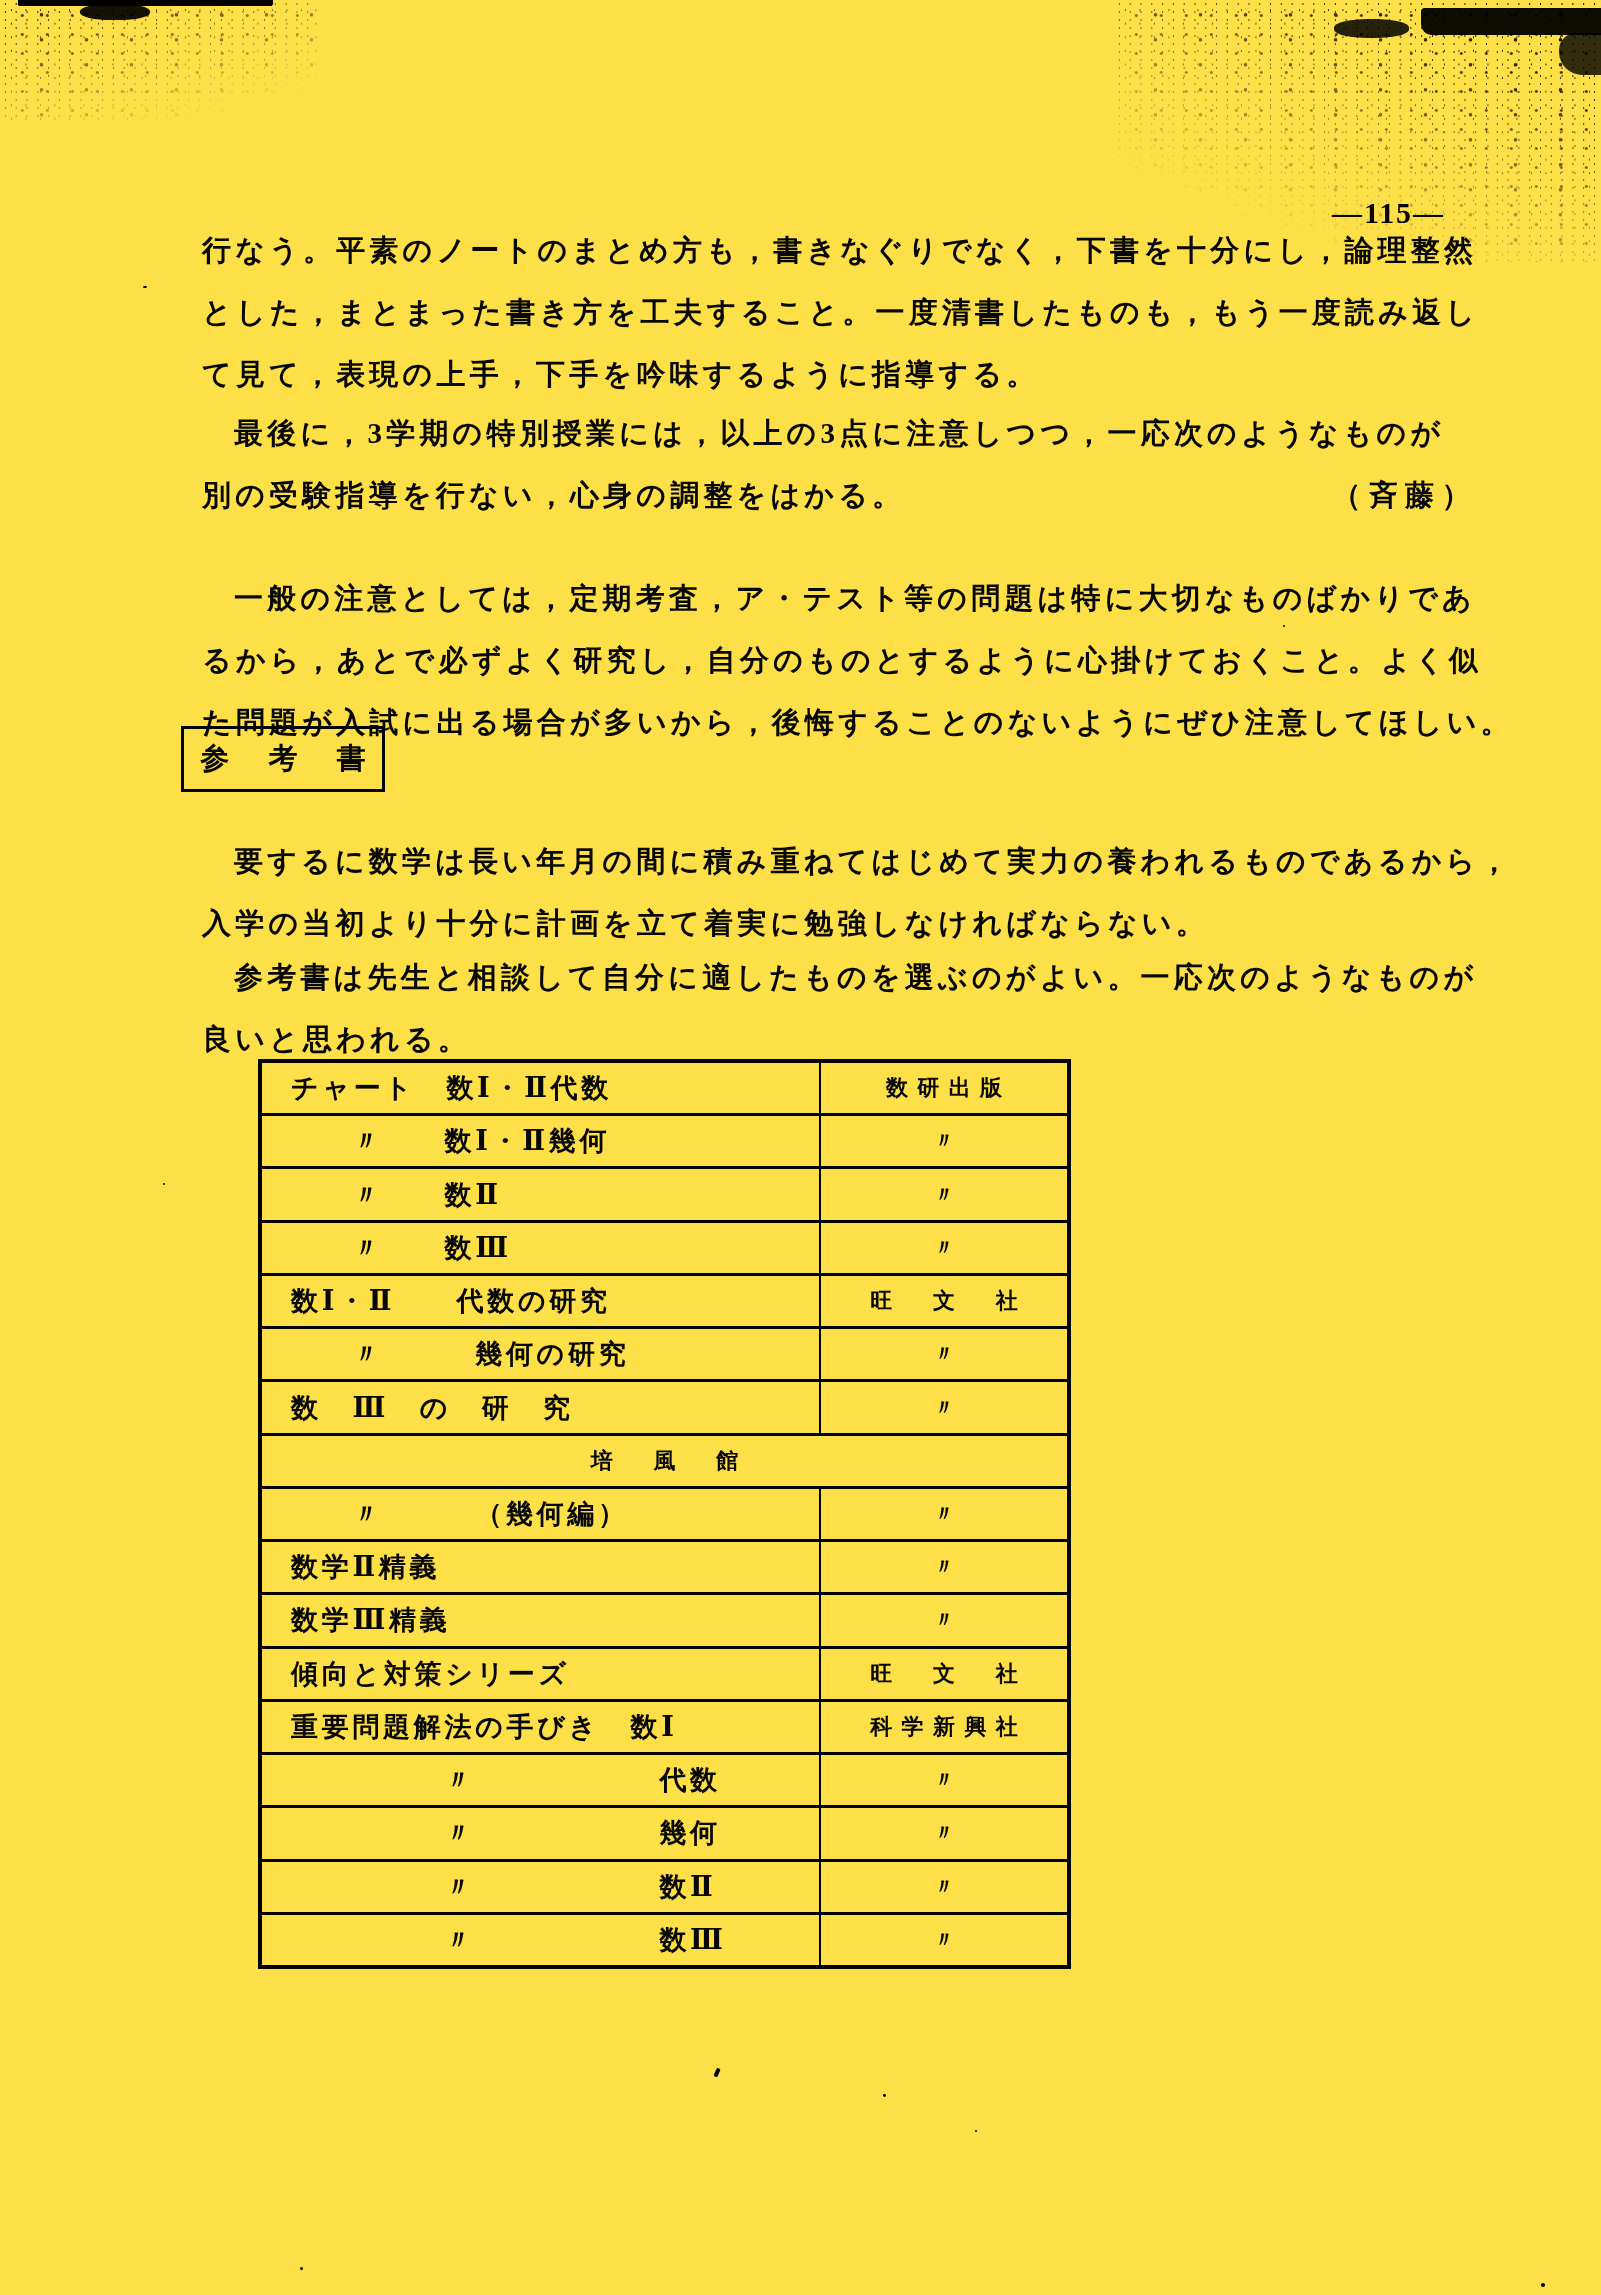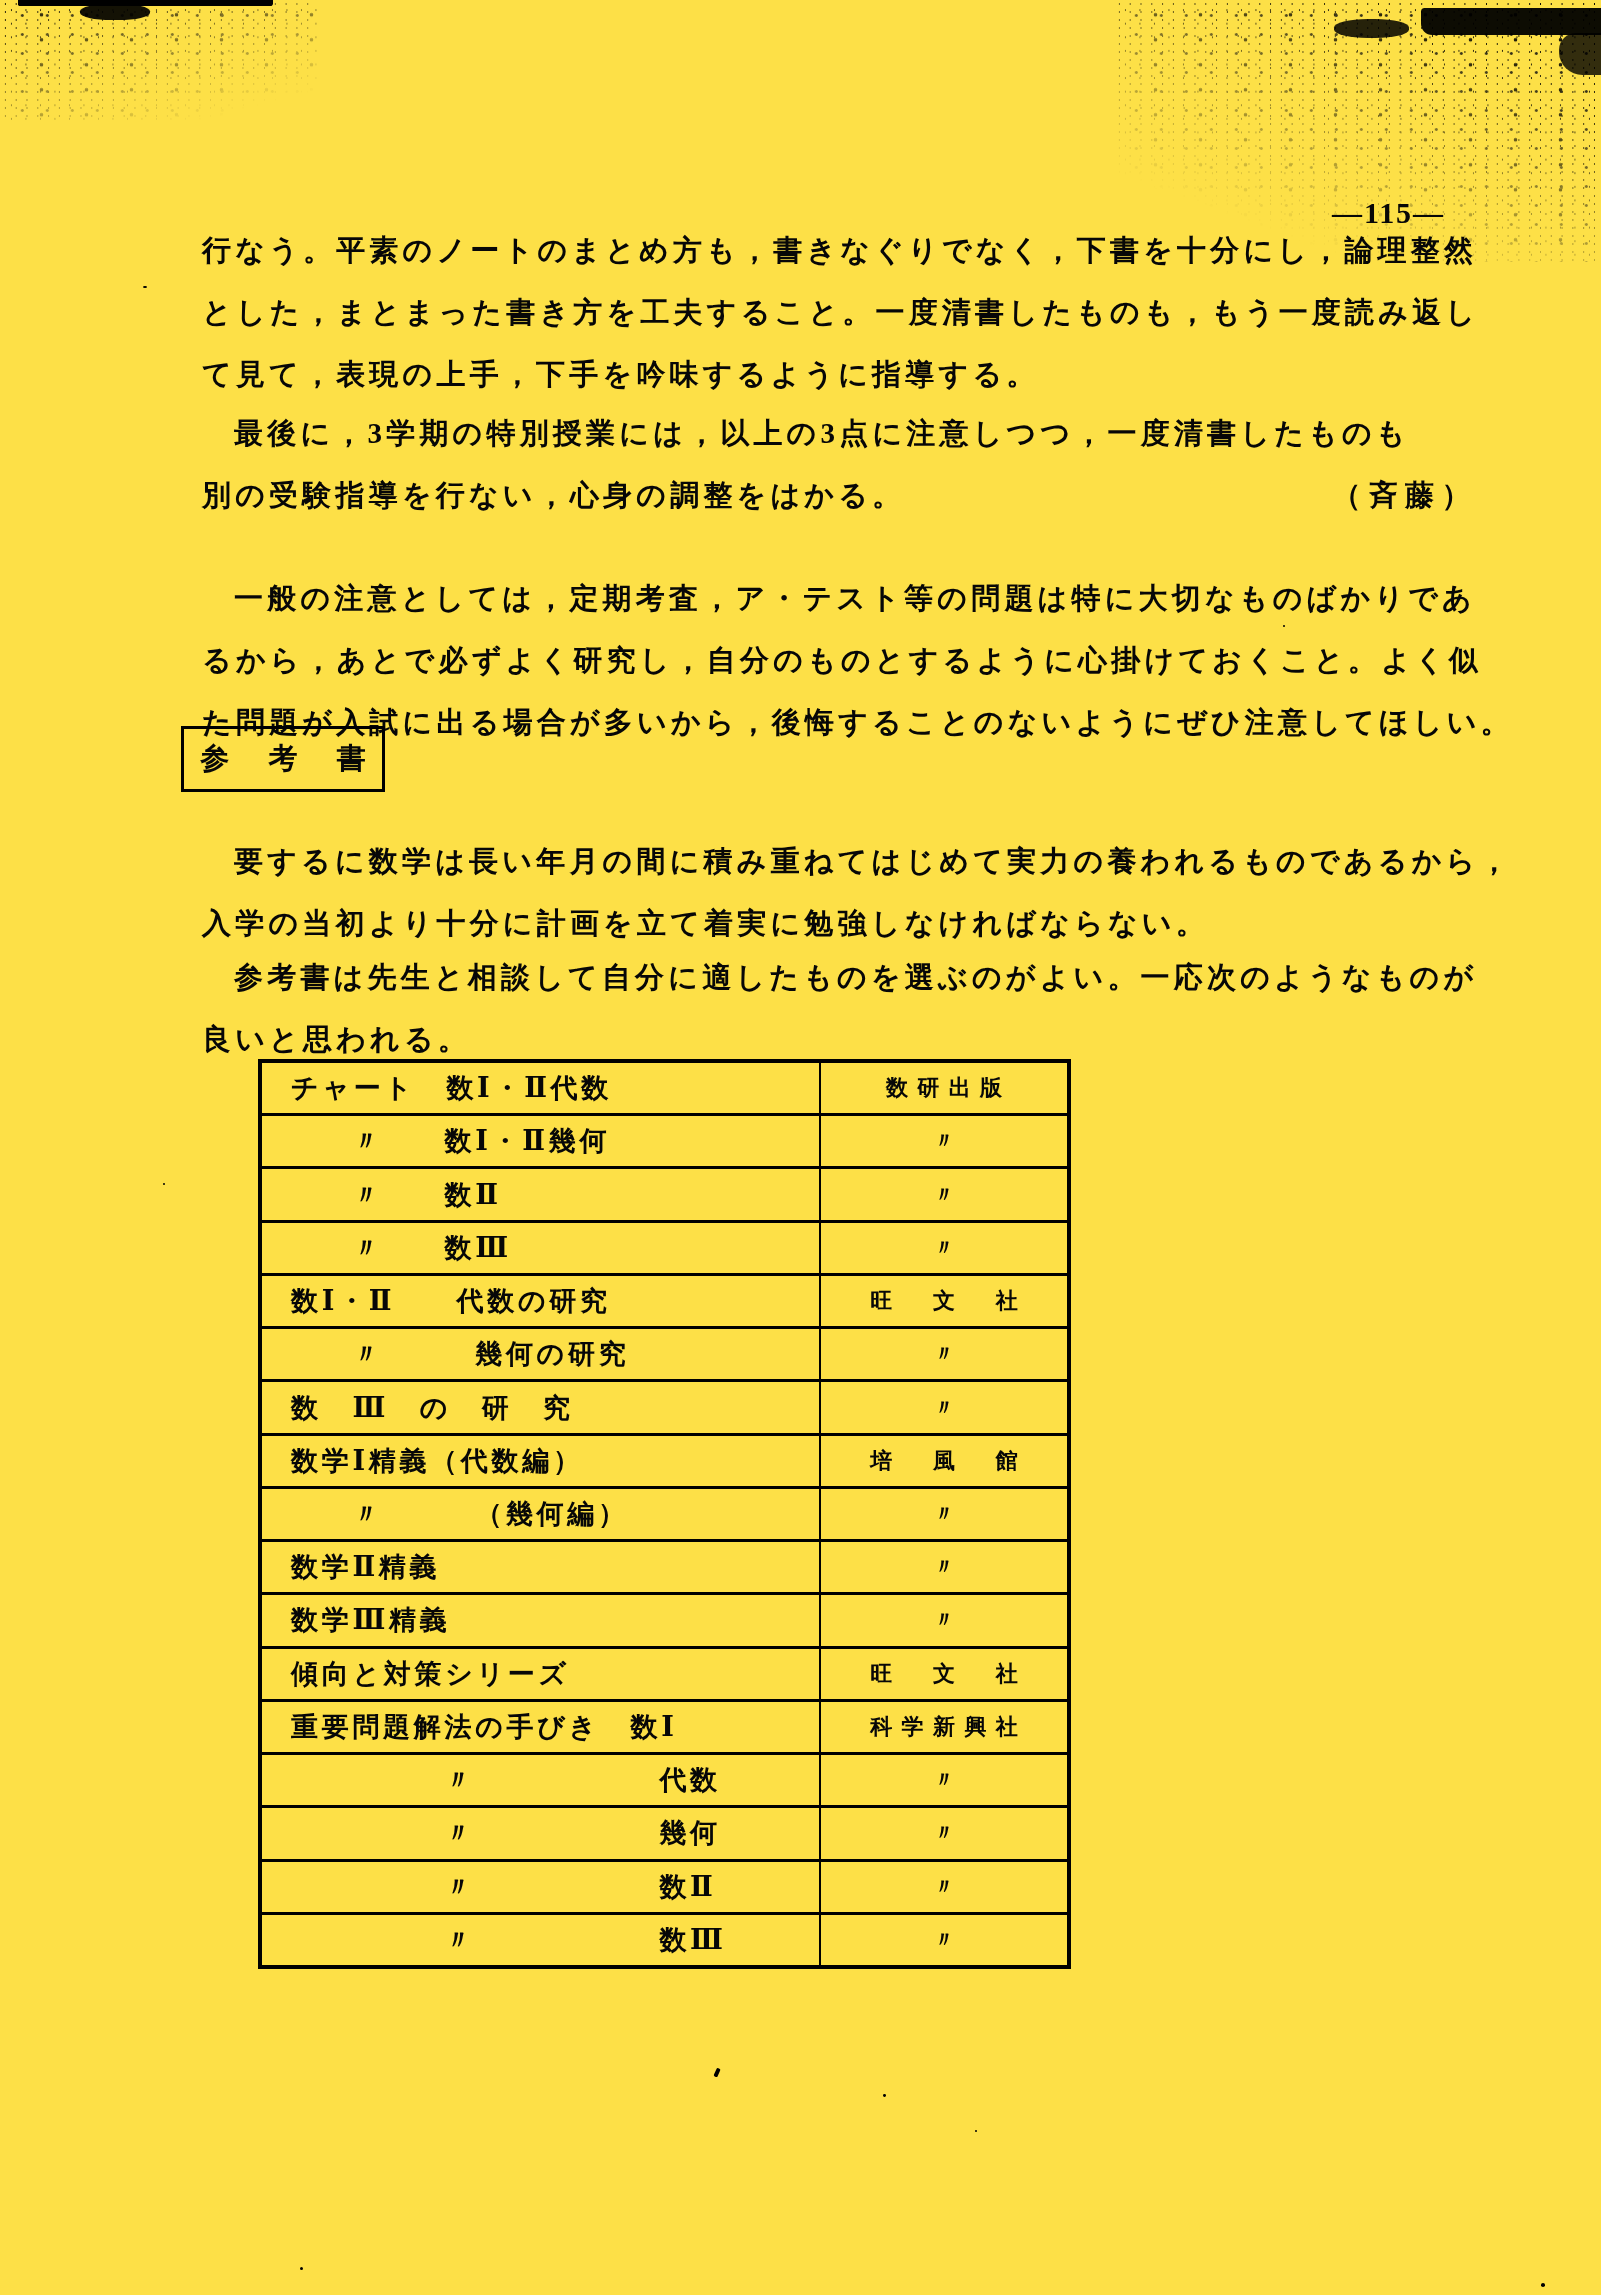--- a/index.html
+++ b/index.html
@@ -120,21 +120,21 @@
 
   <div class="page-number">—115—</div>
 
   <div class="para" style="top:219px;">
     <div class="line">行なう。平素のノートのまとめ方も，書きなぐりでなく，下書を十分にし，論理整然</div>
     <div class="line">とした，まとまった書き方を工夫すること。一度清書したものも，もう一度読み返し</div>
     <div class="line">て見て，表現の上手，下手を吟味するように指導する。</div>
   </div>
 
   <div class="para" style="top:402px;">
-    <div class="line indent">最後に，3学期の特別授業には，以上の3点に注意しつつ，一度清書したものも</div>
+    <div class="line indent">最後に，3学期の特別授業には，以上の3点に注意しつつ，一応次のようなものが</div>
     <div class="line rel">
       <span>別の受験指導を行ない，心身の調整をはかる。</span>
       <span class="sig">（斉藤）</span>
     </div>
   </div>
 
   <div class="para" style="top:567px;">
     <div class="line indent">一般の注意としては，定期考査，ア・テスト等の問題は特に大切なものばかりであ</div>
     <div class="line">るから，あとで必ずよく研究し，自分のものとするように心掛けておくこと。よく似</div>
     <div class="line">た問題が入試に出る場合が多いから，後悔することのないようにぜひ注意してほしい。</div>
@@ -177,21 +177,20 @@
     </div>
     <div class="trow">
       <div class="c1">　　〃　　　幾何の研究</div>
       <div class="c2">〃</div>
     </div>
     <div class="trow">
       <div class="c1">数　Ⅲ　の　研　究</div>
       <div class="c2">〃</div>
     </div>
     <div class="trow">
-      <div class="c1">数学Ⅰ精義（代数編）</div>
       <div class="c2">培　風　館</div>
     </div>
     <div class="trow">
       <div class="c1">　　〃　　　（幾何編）</div>
       <div class="c2">〃</div>
     </div>
     <div class="trow">
       <div class="c1">数学Ⅱ精義</div>
       <div class="c2">〃</div>
     </div>

